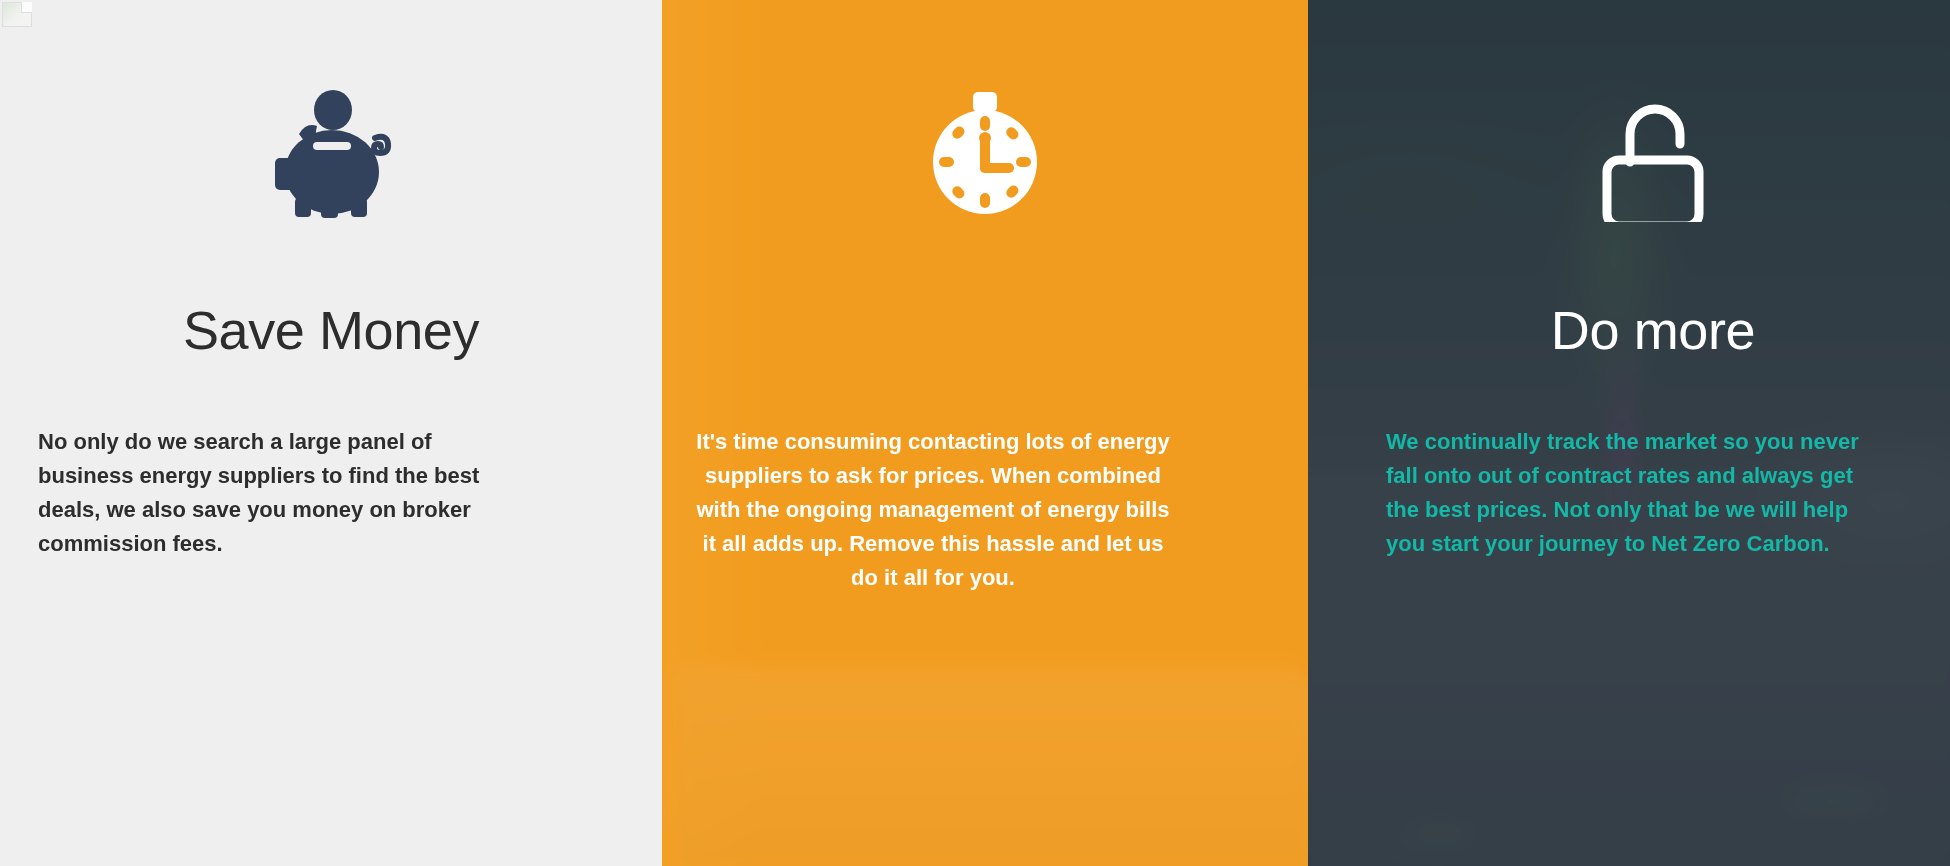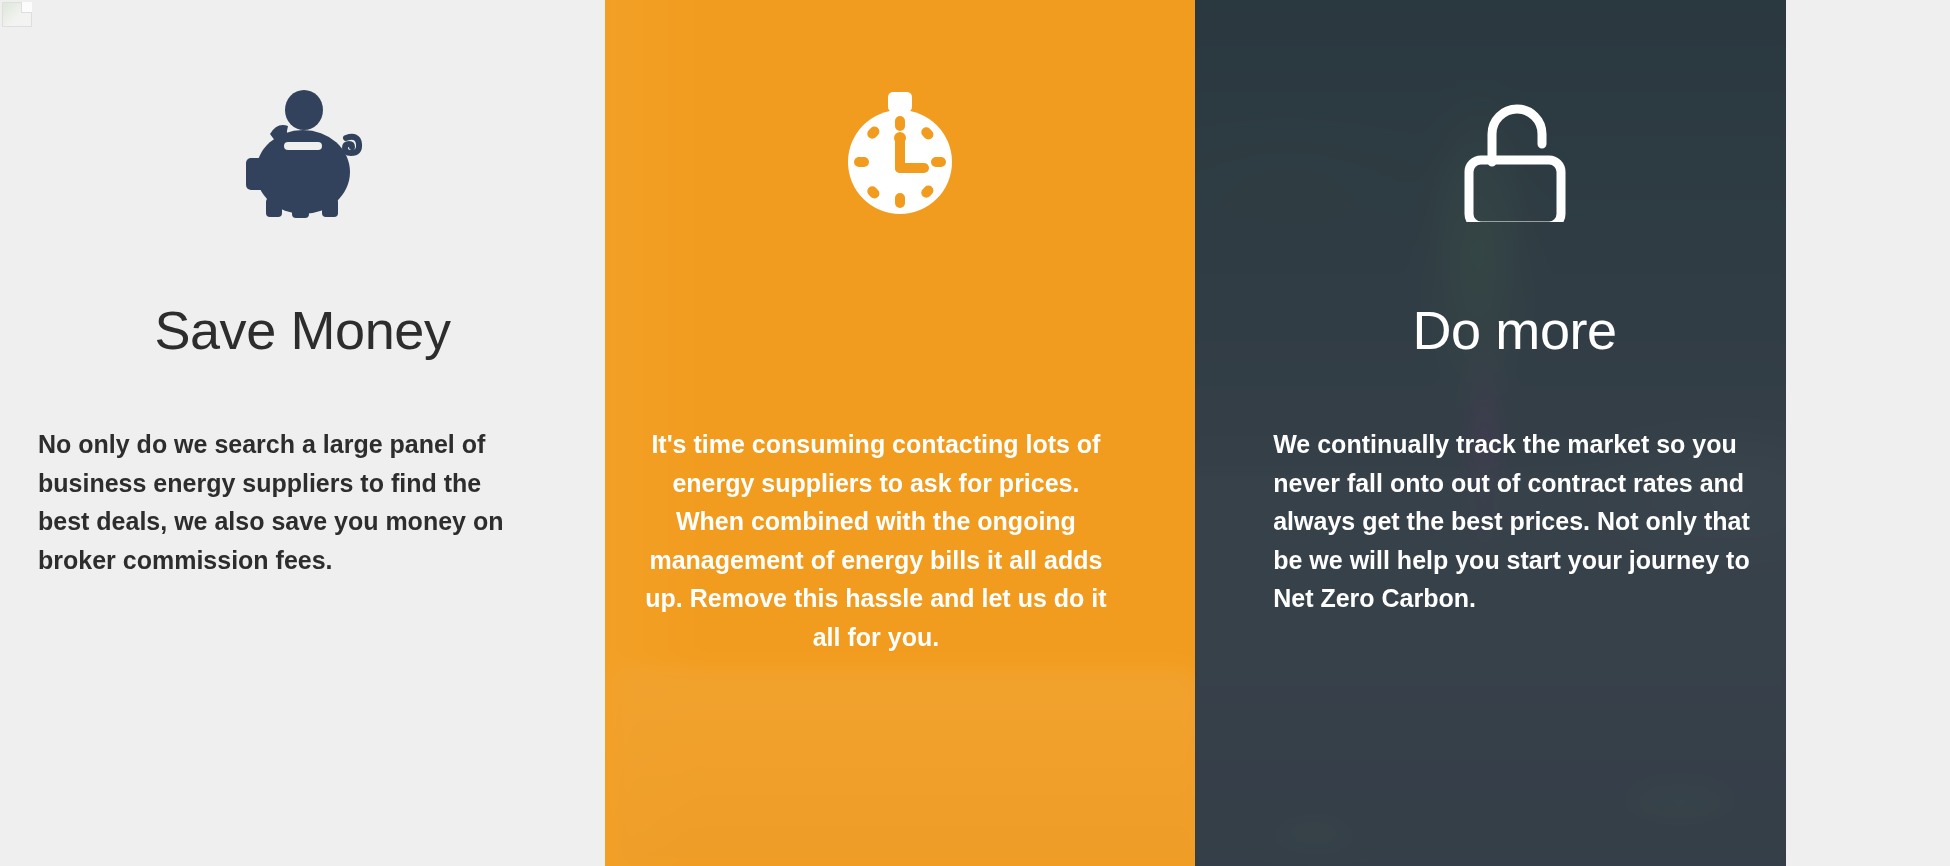--- a/index.html
+++ b/index.html
@@ -8,21 +8,21 @@
   html, body {
     width: 1950px;
     height: 866px;
     overflow: hidden;
     background: #efefef;
     font-family: "Liberation Sans", sans-serif;
   }
 
   .benefits-strip {
     position: relative;
-    width: 1786px;
+    width: 1950px;
     height: 866px;
     display: flex;
     align-items: stretch;
     border-radius: 18px;
   }
 
   
   .panel {
     position: relative;
     overflow: hidden;
@@ -111,27 +111,27 @@
     font-weight: 300;
     letter-spacing: -0.4px;
     line-height: 1.05;
   }
   .heading-dark  { color: #2d2d2d; }
   .heading-light { color: #ffffff; }
 
   .card-body {
     position: absolute;
     top: 425px;
-    font-size: 25px;
+    font-size: 22px;
     font-weight: bold;
     line-height: 1.54;
   }
   .body-money { left: 38px;  width: 470px; color: #2d2d2d; }
   .body-time  { left: 30px;  width: 482px; color: #ffffff; text-align: center; }
-  .body-do    { left: 30px;  width: 478px; color: #ffffff; }
+  .body-do    { left: 30px;  width: 478px; color: #14b8a6; }
 
   
   .broken-image-artifact {
     position: absolute;
     top: 2px;
     left: 2px;
     width: 30px;
     height: 25px;
     border: 1px solid #dcdcdc;
     background:

